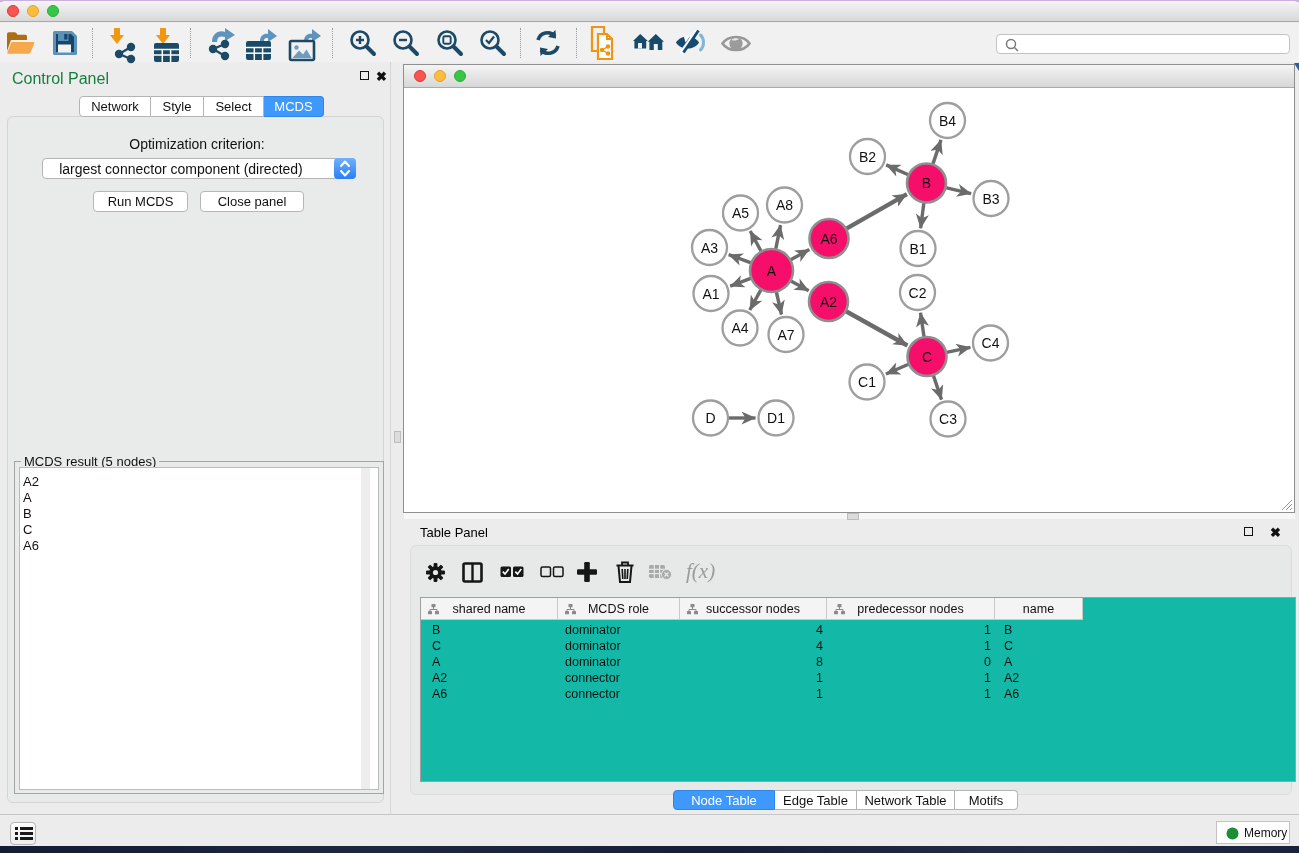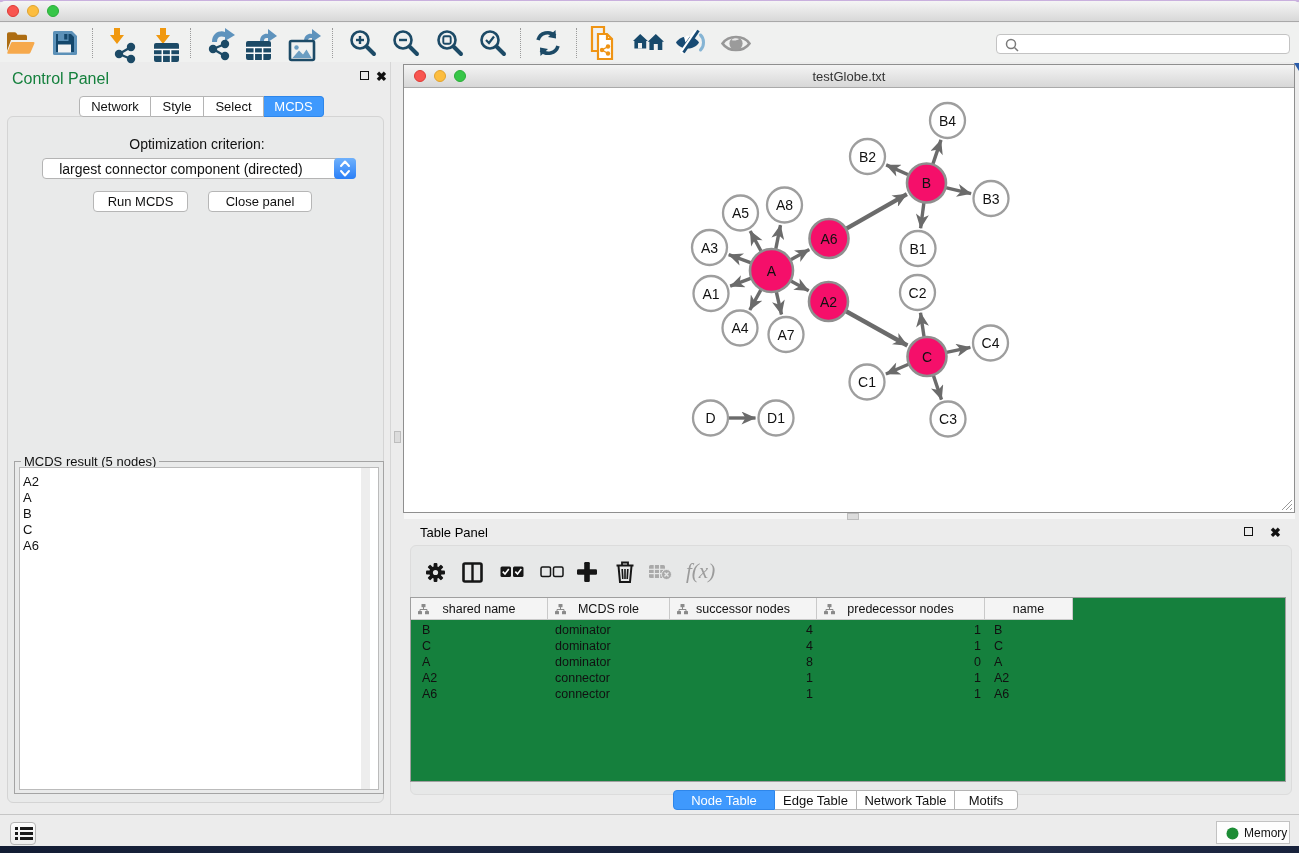--- a/index.html
+++ b/index.html
@@ -53,21 +53,21 @@
   background:linear-gradient(#f4f4f4,#d7d7d7); border-bottom:1px solid #aaa; }
 #nw-title .title { position:absolute; left:0; right:0; top:4px; text-align:center;
   font-size:13px; color:#333; }
 
 #vsplit-h { left:394px; top:431px; width:7px; height:12px; background:#dcdcdc; border:1px solid #bdbdbd; }
 #hsplit-h { left:847px; top:513px; width:12px; height:7px; background:#dcdcdc; border:1px solid #bdbdbd; }
 
 #tp-title { left:420px; top:525px; font-size:13px; color:#000000; }
 #tp-box { left:410px; top:545px; width:882px; height:250px; background:#e7e8e8;
   border:1px solid #dcdcdc; border-radius:6px; }
-#tbl { left:410px; top:597px; width:876px; height:185px; background:#15803d;
+#tbl { left:420px; top:597px; width:876px; height:185px; background:#14b8a6;
   border:1px solid #9f9f9f; }
 .th { position:absolute; top:0; height:22px; background:#f4f4f4;
   border-right:1px solid #c9c9c9; border-bottom:1px solid #c9c9c9;
   font-size:12.5px; color:#111; text-align:center; line-height:22px; }
 .th svg.hi { position:absolute; left:7px; top:6px; }
 .td { position:absolute; font-size:12.5px; color:#111; height:16px; line-height:16px; }
 .num { text-align:right; }
 
 #btabs { left:673px; top:790px; }
 #btabs .tab { height:20px; line-height:19px; }
@@ -264,38 +264,37 @@
 <div class="abs" id="combo">
   <div class="ctext">largest connector component (directed)</div>
   <div class="cbtn">
       <svg width="22" height="21">
     <path d="M7 8 L11 3.5 L15 8" fill="none" stroke="#fff" stroke-width="2" stroke-linecap="round" stroke-linejoin="round"></path>
     <path d="M7 13 L11 17.5 L15 13" fill="none" stroke="#fff" stroke-width="2" stroke-linecap="round" stroke-linejoin="round"></path>
   </svg>
     </div>
 </div>
 <div class="btn" style="left:93px;top:191px;width:95px;">Run MCDS</div>
-<div class="btn" style="left:208px;top:191px;width:104px;">Close panel</div>
+<div class="btn" style="left:200px;top:191px;width:104px;">Close panel</div>
 <div class="abs" id="grp"></div>
 <div class="abs" id="grp-label">MCDS result (5 nodes)</div>
 <div class="abs" id="grp-list">
   <div>A2</div>
     <div>A</div>
     <div>B</div>
     <div>C</div>
     <div>A6</div>
 </div>
 <div class="abs" id="grp-scroll"></div>
 
 <div class="abs" id="nw">
   <div id="nw-title">
     <div class="tl" style="left:10px;top:5px;background:#f85550;border:0.5px solid #dd3a36;"></div>
     <div class="tl" style="left:30px;top:5px;background:#fcbd3f;border:0.5px solid #e0a32e;"></div>
     <div class="tl" style="left:50px;top:5px;background:#37c648;border:0.5px solid #2aad39;"></div>
-    <div class="title">testGlobe.txt</div>
   </div>
   <svg id="graph" width="889" height="423" style="left:0;top:23px;">
     <defs>
       <marker id="ah" markerWidth="16" markerHeight="13" refX="14.5" refY="6.5" orient="auto" markerUnits="userSpaceOnUse">
         <path d="M0.5,0 L15,6.5 L0.5,13 L4.5,6.5 Z" fill="#6b6b6b"></path>
       </marker>
     </defs>
     <g stroke="#6b6b6b">
       <line x1="349.3" y1="189.4" x2="326.2" y2="198.2" stroke-width="3.4" marker-end="url(#ah)"></line>
       <line x1="349.2" y1="175.7" x2="324.7" y2="166.6" stroke-width="3.4" marker-end="url(#ah)"></line>

